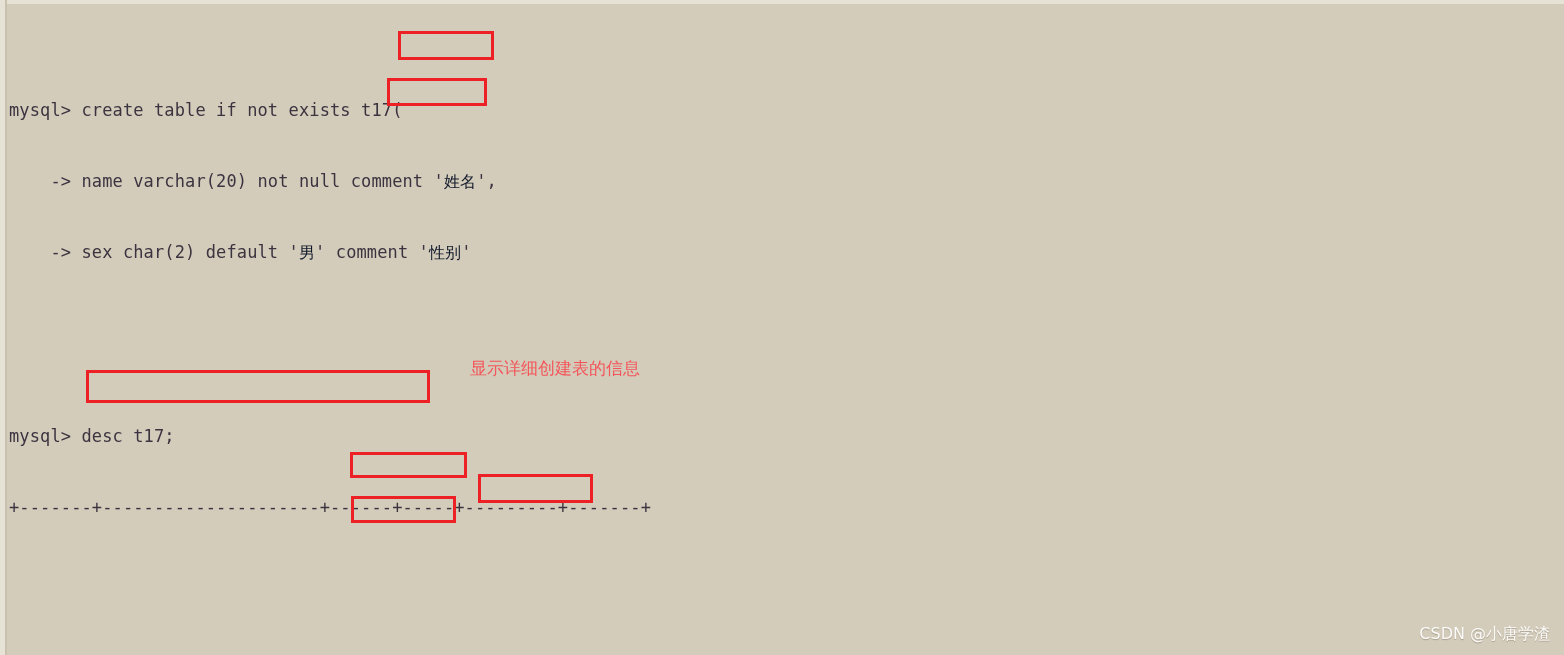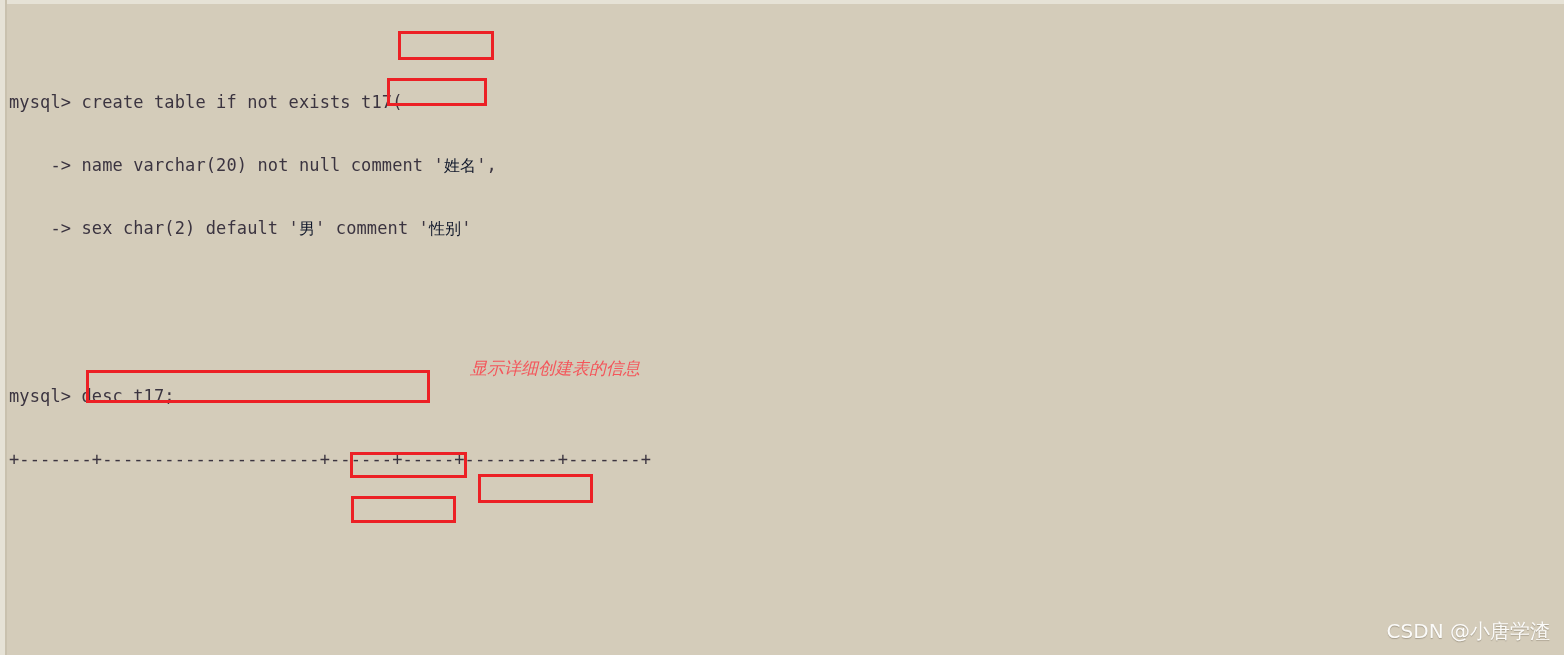--- a/index.html
+++ b/index.html
@@ -53,20 +53,21 @@
     font-size: 17px;
     line-height: 21px;
     color: #3b3440;
     letter-spacing: 0.12px;
     white-space: pre;
     -webkit-font-smoothing: none;
   }
   .line {
     height: 21px;
     white-space: pre;
+    margin-top: 8px;
   }
   .line.blank { color: transparent; }
 
   
   .cjk {
     font-family: "DejaVu Sans", "Liberation Sans", sans-serif;
     color: #0f172a;
     font-size: 16px;
   }
 
@@ -78,30 +79,29 @@
     background: transparent;
     pointer-events: none;
   }
   .note {
     position: absolute;
     color: #f4555a;
     font-family: "DejaVu Sans", "Liberation Sans", sans-serif;
     font-size: 17px;
     line-height: 21px;
     white-space: pre;
-    font-style: italic;
   }
 
   
   .watermark {
     position: absolute;
     right: 14px;
     bottom: 10px;
     font-family: "DejaVu Sans", "Liberation Sans", sans-serif;
-    font-size: 20px;
+    font-size: 16px;
     color: #ffffff;
     opacity: 0.92;
     text-shadow: 0 1px 1px rgba(120,112,95,0.55);
     white-space: pre;
   }
 </style>
 </head>
 <body>
 
 <div id="terminal">

